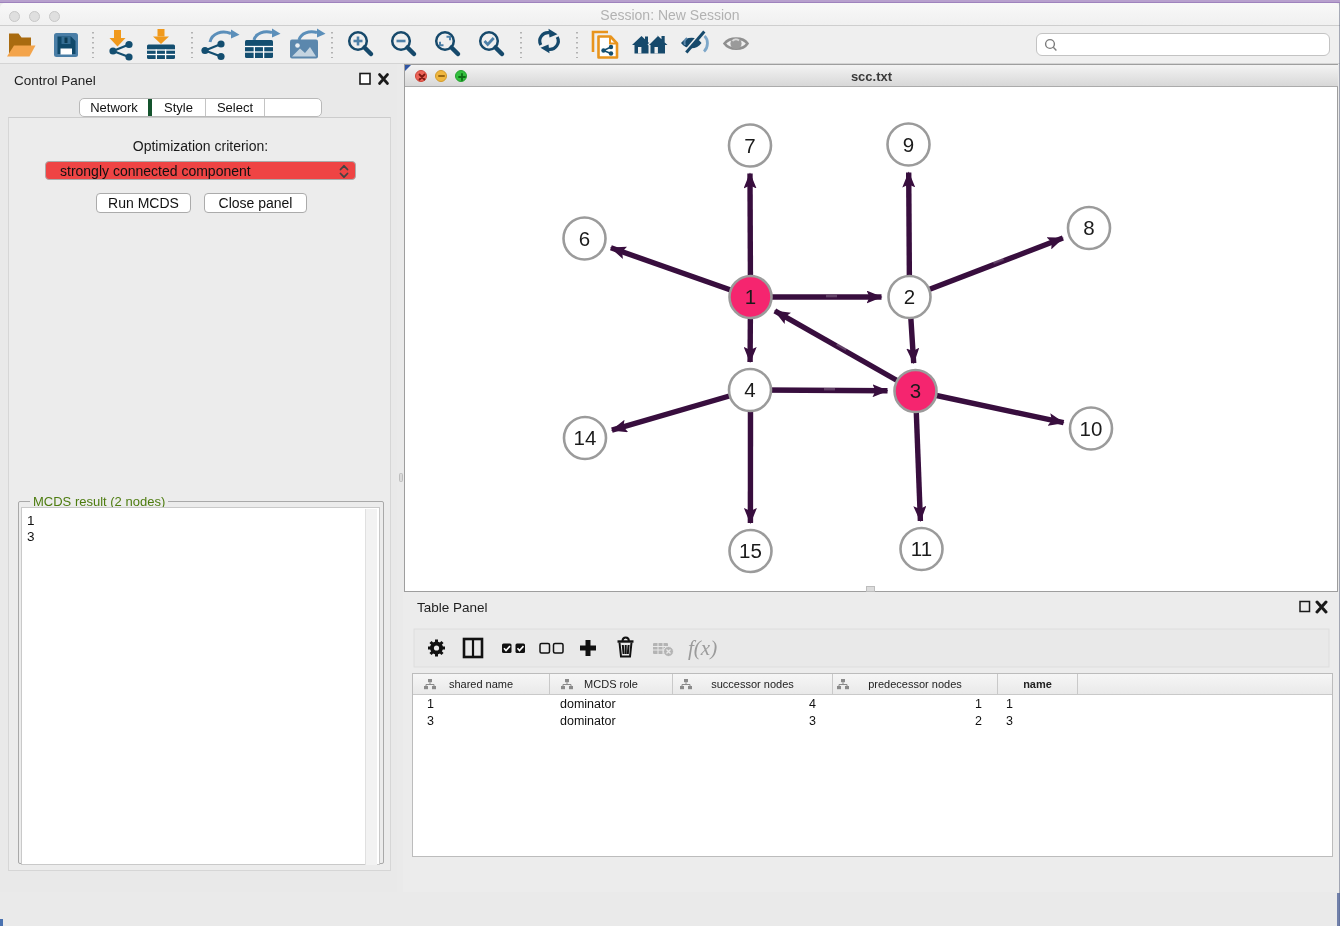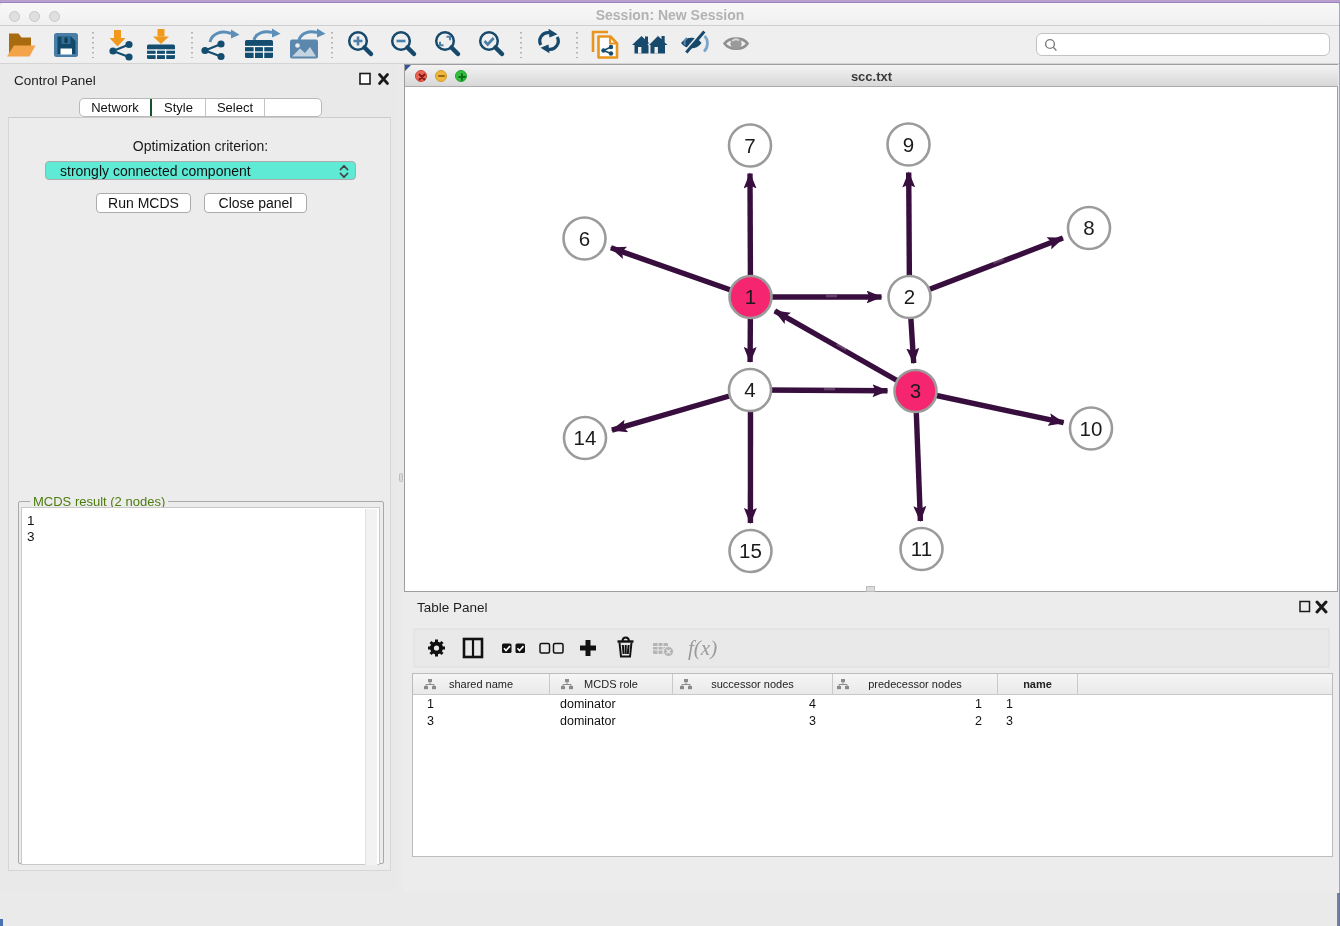--- a/index.html
+++ b/index.html
@@ -6,21 +6,21 @@
 html,body { width:1340px; height:926px; overflow:hidden; font-family:"Liberation Sans", sans-serif; background:#eaeaea; }
 .abs { position:absolute; }
 #app { position:relative; width:1340px; height:926px; }
 </style>
 </head>
 <body>
 <div id="app">
 
 <div class="abs" style="left:0;top:0;width:1340px;height:3px;background:#b7a0cd;border-bottom:1px solid #9e82bd;"></div>
 
-<div class="abs" style="left:0;top:3px;width:1340px;height:23px;background:linear-gradient(#f8f8f8,#f0f0f0);border-bottom:1px solid #cecece;border-radius:5px 5px 0 0;font-weight:bold;">
+<div class="abs" style="left:0;top:3px;width:1340px;height:23px;background:linear-gradient(#f8f8f8,#f0f0f0);border-bottom:1px solid #cecece;border-radius:5px 5px 0 0;">
   <div class="abs" style="left:9px;top:8px;width:11px;height:11px;border-radius:50%;background:#dfdfdf;border:1px solid #c8c8c8;"></div>
   <div class="abs" style="left:29px;top:8px;width:11px;height:11px;border-radius:50%;background:#dfdfdf;border:1px solid #c8c8c8;"></div>
   <div class="abs" style="left:49px;top:8px;width:11px;height:11px;border-radius:50%;background:#dfdfdf;border:1px solid #c8c8c8;"></div>
   <div class="abs" style="left:0;top:4px;width:1340px;text-align:center;font-size:14px;color:#b2b2b2;">Session: New Session</div>
 </div>
 
 <div class="abs" style="left:0;top:26px;width:1340px;height:38px;background:#efefef;border-bottom:1px solid #d4d4d4;">
 <svg class="abs" style="left:0;top:0;" width="1340" height="38" viewBox="0 0 1340 38">
 
   <path d="M9 7.5 h9.5 l3 4 h9.5 v15.5 H9 z" fill="#a96b10"></path>
@@ -165,29 +165,29 @@
 </div>
 
 <div class="abs" style="left:0;top:64px;width:397px;height:828px;background:#e9e9e9;">
   <div class="abs" style="left:14px;top:9px;font-size:13.5px;color:#1e1e1e;">Control Panel</div>
   <svg class="abs" style="left:358px;top:8px;" width="34" height="14" viewBox="0 0 34 14">
         <rect x="2" y="1.5" width="10" height="10.5" fill="#ffffff" stroke="#1a1a1a" stroke-width="1.6"></rect>
         <path d="M21.5 2.5 L29.5 11.5 M29.5 2.5 L21.5 11.5" stroke="#1a1a1a" stroke-width="2.7" stroke-linecap="round"></path>
       </svg>
 
   <div class="abs" style="left:79px;top:34px;width:243px;height:19px;border:1px solid #b9b9b9;border-radius:5px;background:#fff;overflow:hidden;font-size:13px;">
-    <div class="abs" style="left:0;top:0;width:72px;height:19px;border-right:2px solid #14532d;text-align:center;line-height:18px;color:#111;">Network</div>
+    <div class="abs" style="left:0;top:0;width:72px;height:19px;border-right:4px solid #14532d;text-align:center;line-height:18px;color:#111;">Network</div>
     <div class="abs" style="left:72px;top:0;width:54px;height:19px;border-right:1px solid #c4c4c4;text-align:center;line-height:18px;color:#111;">Style</div>
     <div class="abs" style="left:126px;top:0;width:59px;height:19px;border-right:1px solid #c4c4c4;text-align:center;line-height:18px;color:#111;">Select</div>
     <div class="abs" style="left:185px;top:0;width:58px;height:19px;text-align:center;line-height:18px;background:linear-gradient(#d2d2d2,#c6c6c6);color:#ececec;margin-top:48px;">MCDS</div>
   </div>
 
   <div class="abs" style="left:8px;top:53px;width:383px;height:754px;background:#ececec;border:1px solid #d6d6d6;border-top:1px solid #cccccc;">
     <div class="abs" style="left:0;top:20px;width:383px;text-align:center;font-size:14px;color:#1a1a1a;">Optimization criterion:</div>
-    <div class="abs" style="left:36px;top:43px;width:311px;height:19px;background:#5eead4;border:1px solid #ababab;border-radius:4px;font-size:14px;color:#111;line-height:18px;">
+    <div class="abs" style="left:36px;top:43px;width:311px;height:19px;background:#ef4444;border:1px solid #ababab;border-radius:4px;font-size:14px;color:#111;line-height:18px;">
       <span style="padding-left:14px;">strongly connected component</span>
       <svg class="abs" style="right:5px;top:2px;" width="12" height="15" viewBox="0 0 12 15">
             <path d="M2.5 5.5 L6 1.8 L9.5 5.5" fill="none" stroke="#444" stroke-width="1.8" stroke-linecap="round" stroke-linejoin="round"></path>
             <path d="M2.5 9.5 L6 13.2 L9.5 9.5" fill="none" stroke="#444" stroke-width="1.8" stroke-linecap="round" stroke-linejoin="round"></path>
           </svg>
     </div>
     <div class="abs" style="left:87px;top:75px;width:95px;height:20px;background:#fff;border:1px solid #ababab;border-radius:4px;text-align:center;font-size:14px;color:#111;line-height:19px;">Run MCDS</div>
     <div class="abs" style="left:195px;top:75px;width:103px;height:20px;background:#fff;border:1px solid #ababab;border-radius:4px;text-align:center;font-size:14px;color:#111;line-height:19px;">Close panel</div>
 
     <fieldset class="abs" style="left:9px;top:376px;width:366px;height:370px;border:1px solid #a9a9a9;border-radius:2px;">

